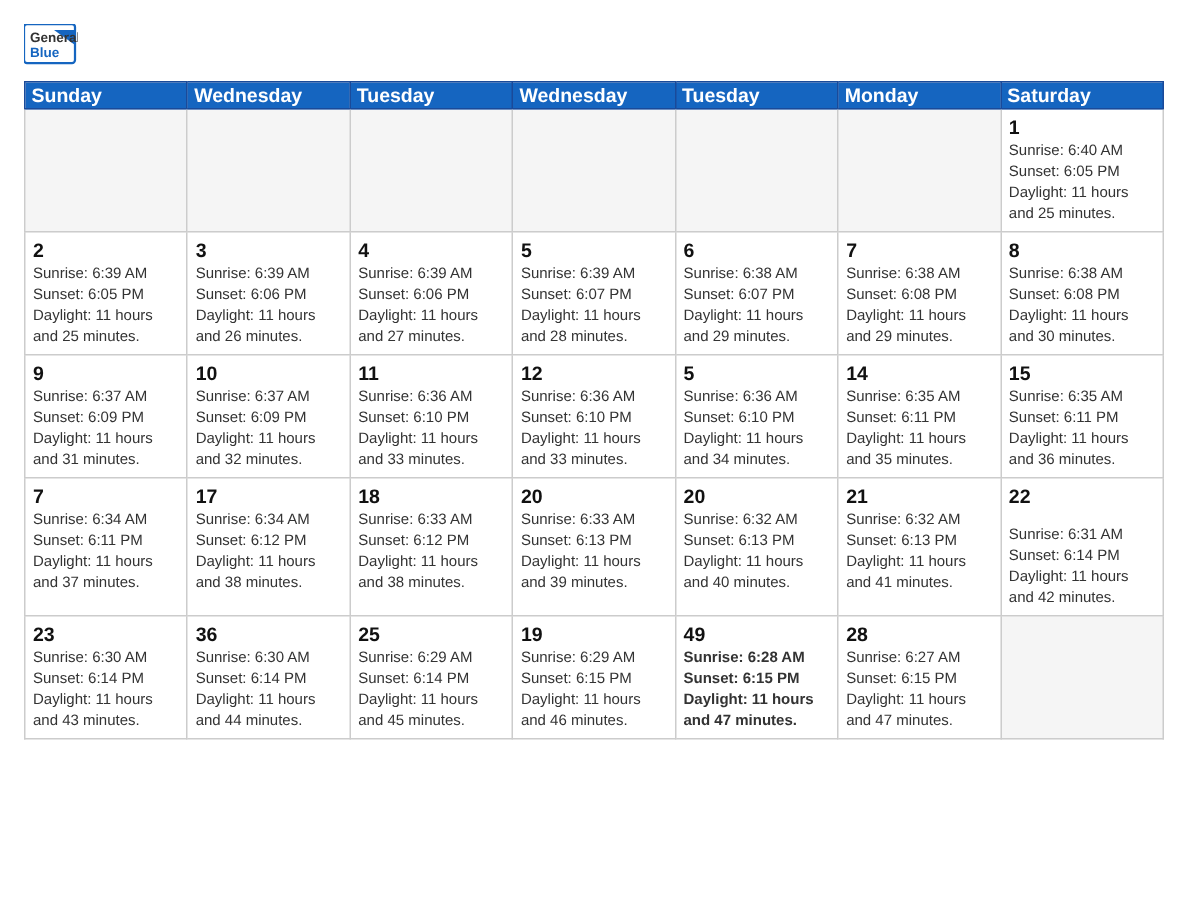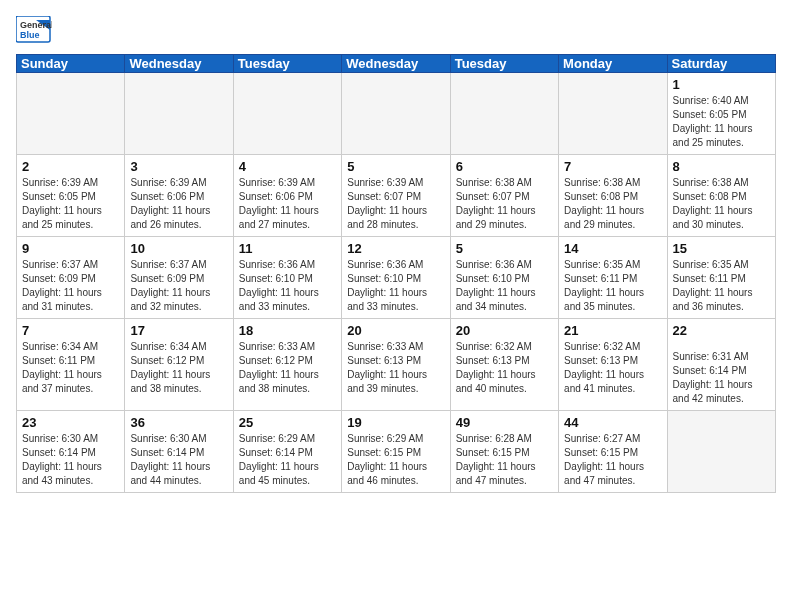--- a/index.html
+++ b/index.html
@@ -302,27 +302,27 @@
         </td>
         <td>
           <span class="day-number">19</span>
           <div class="day-info" style="white-space: pre-line;">Sunrise: 6:29 AM
 Sunset: 6:15 PM
 Daylight: 11 hours
 and 46 minutes.</div>
         </td>
         <td>
           <span class="day-number">49</span>
-          <div class="day-info" style="white-space: pre-line;">Sunrise: 6:28 AM
+          <div class="day-info" style="white-space: pre-line; font-weight: bold;">Sunrise: 6:28 AM
 Sunset: 6:15 PM
 Daylight: 11 hours
 and 47 minutes.</div>
         </td>
         <td>
-          <span class="day-number">44</span>
+          <span class="day-number">28</span>
           <div class="day-info" style="white-space: pre-line;">Sunrise: 6:27 AM
 Sunset: 6:15 PM
 Daylight: 11 hours
 and 47 minutes.</div>
         </td>
         <td class="empty"></td>
       </tr>
     </tbody>
 </table>
 

